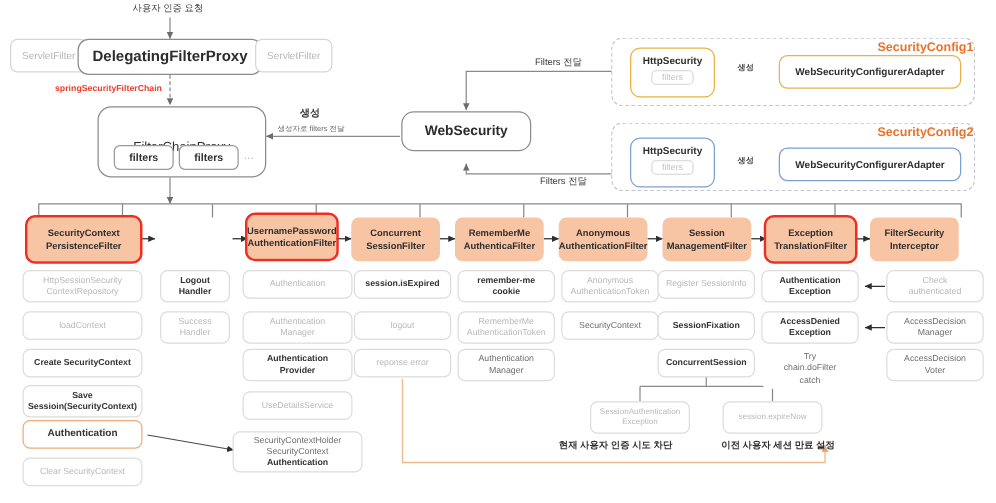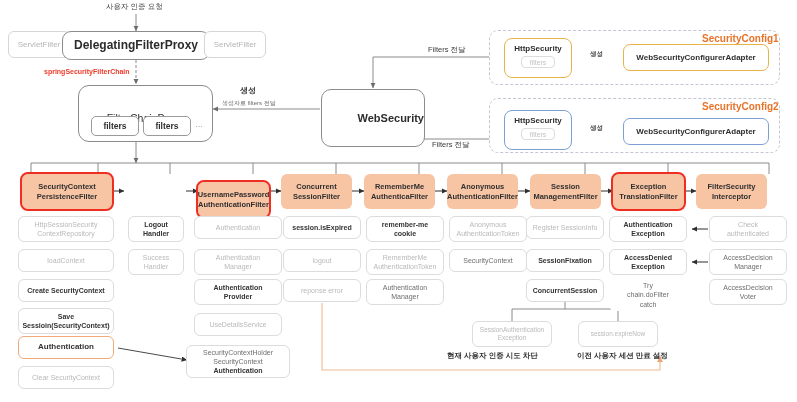--- a/index.html
+++ b/index.html
@@ -125,21 +125,21 @@
     </div>
     <div class="chip" style="left:64px;top:30px;width:46px;height:18px;">
       <span>filters</span>
     </div>
     <div class="ann" style="left:116px;top:36px;font-size:8px;color:#9a9a9a;">···</div>
   </div>
 
   <div class="ann big" style="left:240px;top:85px;font-weight:bold;font-size:8px;">생성</div>
   <div class="ann sm" style="left:222px;top:99px;font-size:6px;color:#6a6a6a;">생성자로 filters 전달</div>
 
-  <div class="node websec" style="left:321px;top:89px;width:104px;height:58px;align-items:flex-end;">
+  <div class="node websec" style="left:321px;top:89px;width:104px;height:32px;">
     <span class="ln">WebSecurity</span>
   </div>
 
   <div class="ann big" style="left:428px;top:45px;font-size:7.5px;">Filters 전달</div>
   <div class="ann big" style="left:432px;top:140px;font-size:7.5px;">Filters 전달</div>
 
   <div class="cfg" style="left:489px;top:30px;width:291px;height:55px;"></div>
   <div class="cfgname" style="left:702px;top:33px;">SecurityConfig1</div>
   <div class="http" style="left:504px;top:38px;width:68px;height:40px;">
     <span class="hname">HttpSecurity</span>
@@ -158,21 +158,21 @@
   </div>
   <div class="ann" style="left:590px;top:124px;font-size:6.5px;font-weight:bold;color:#444;">생성</div>
   <div class="wsca blue" style="left:623px;top:118px;width:146px;height:27px;">
     <span>WebSecurityConfigurerAdapter</span>
   </div>
 
   <div class="filter hi" style="left:22px;top:174px;width:90px;height:35px;">
     <span class="ln">SecurityContext</span>
     <span class="ln">PersistenceFilter</span>
   </div>
-  <div class="filter hi" style="left:198px;top:182px;width:71px;height:35px;">
+  <div class="filter hi" style="left:198px;top:172px;width:71px;height:35px;">
     <span class="ln">UsernamePassword</span>
     <span class="ln">AuthenticationFilter</span>
   </div>
   <div class="filter" style="left:281px;top:174px;width:71px;height:35px;">
     <span class="ln">Concurrent</span>
     <span class="ln">SessionFilter</span>
   </div>
   <div class="filter" style="left:364px;top:174px;width:71px;height:35px;">
     <span class="ln">RememberMe</span>
     <span class="ln">AuthenticaFilter</span>

